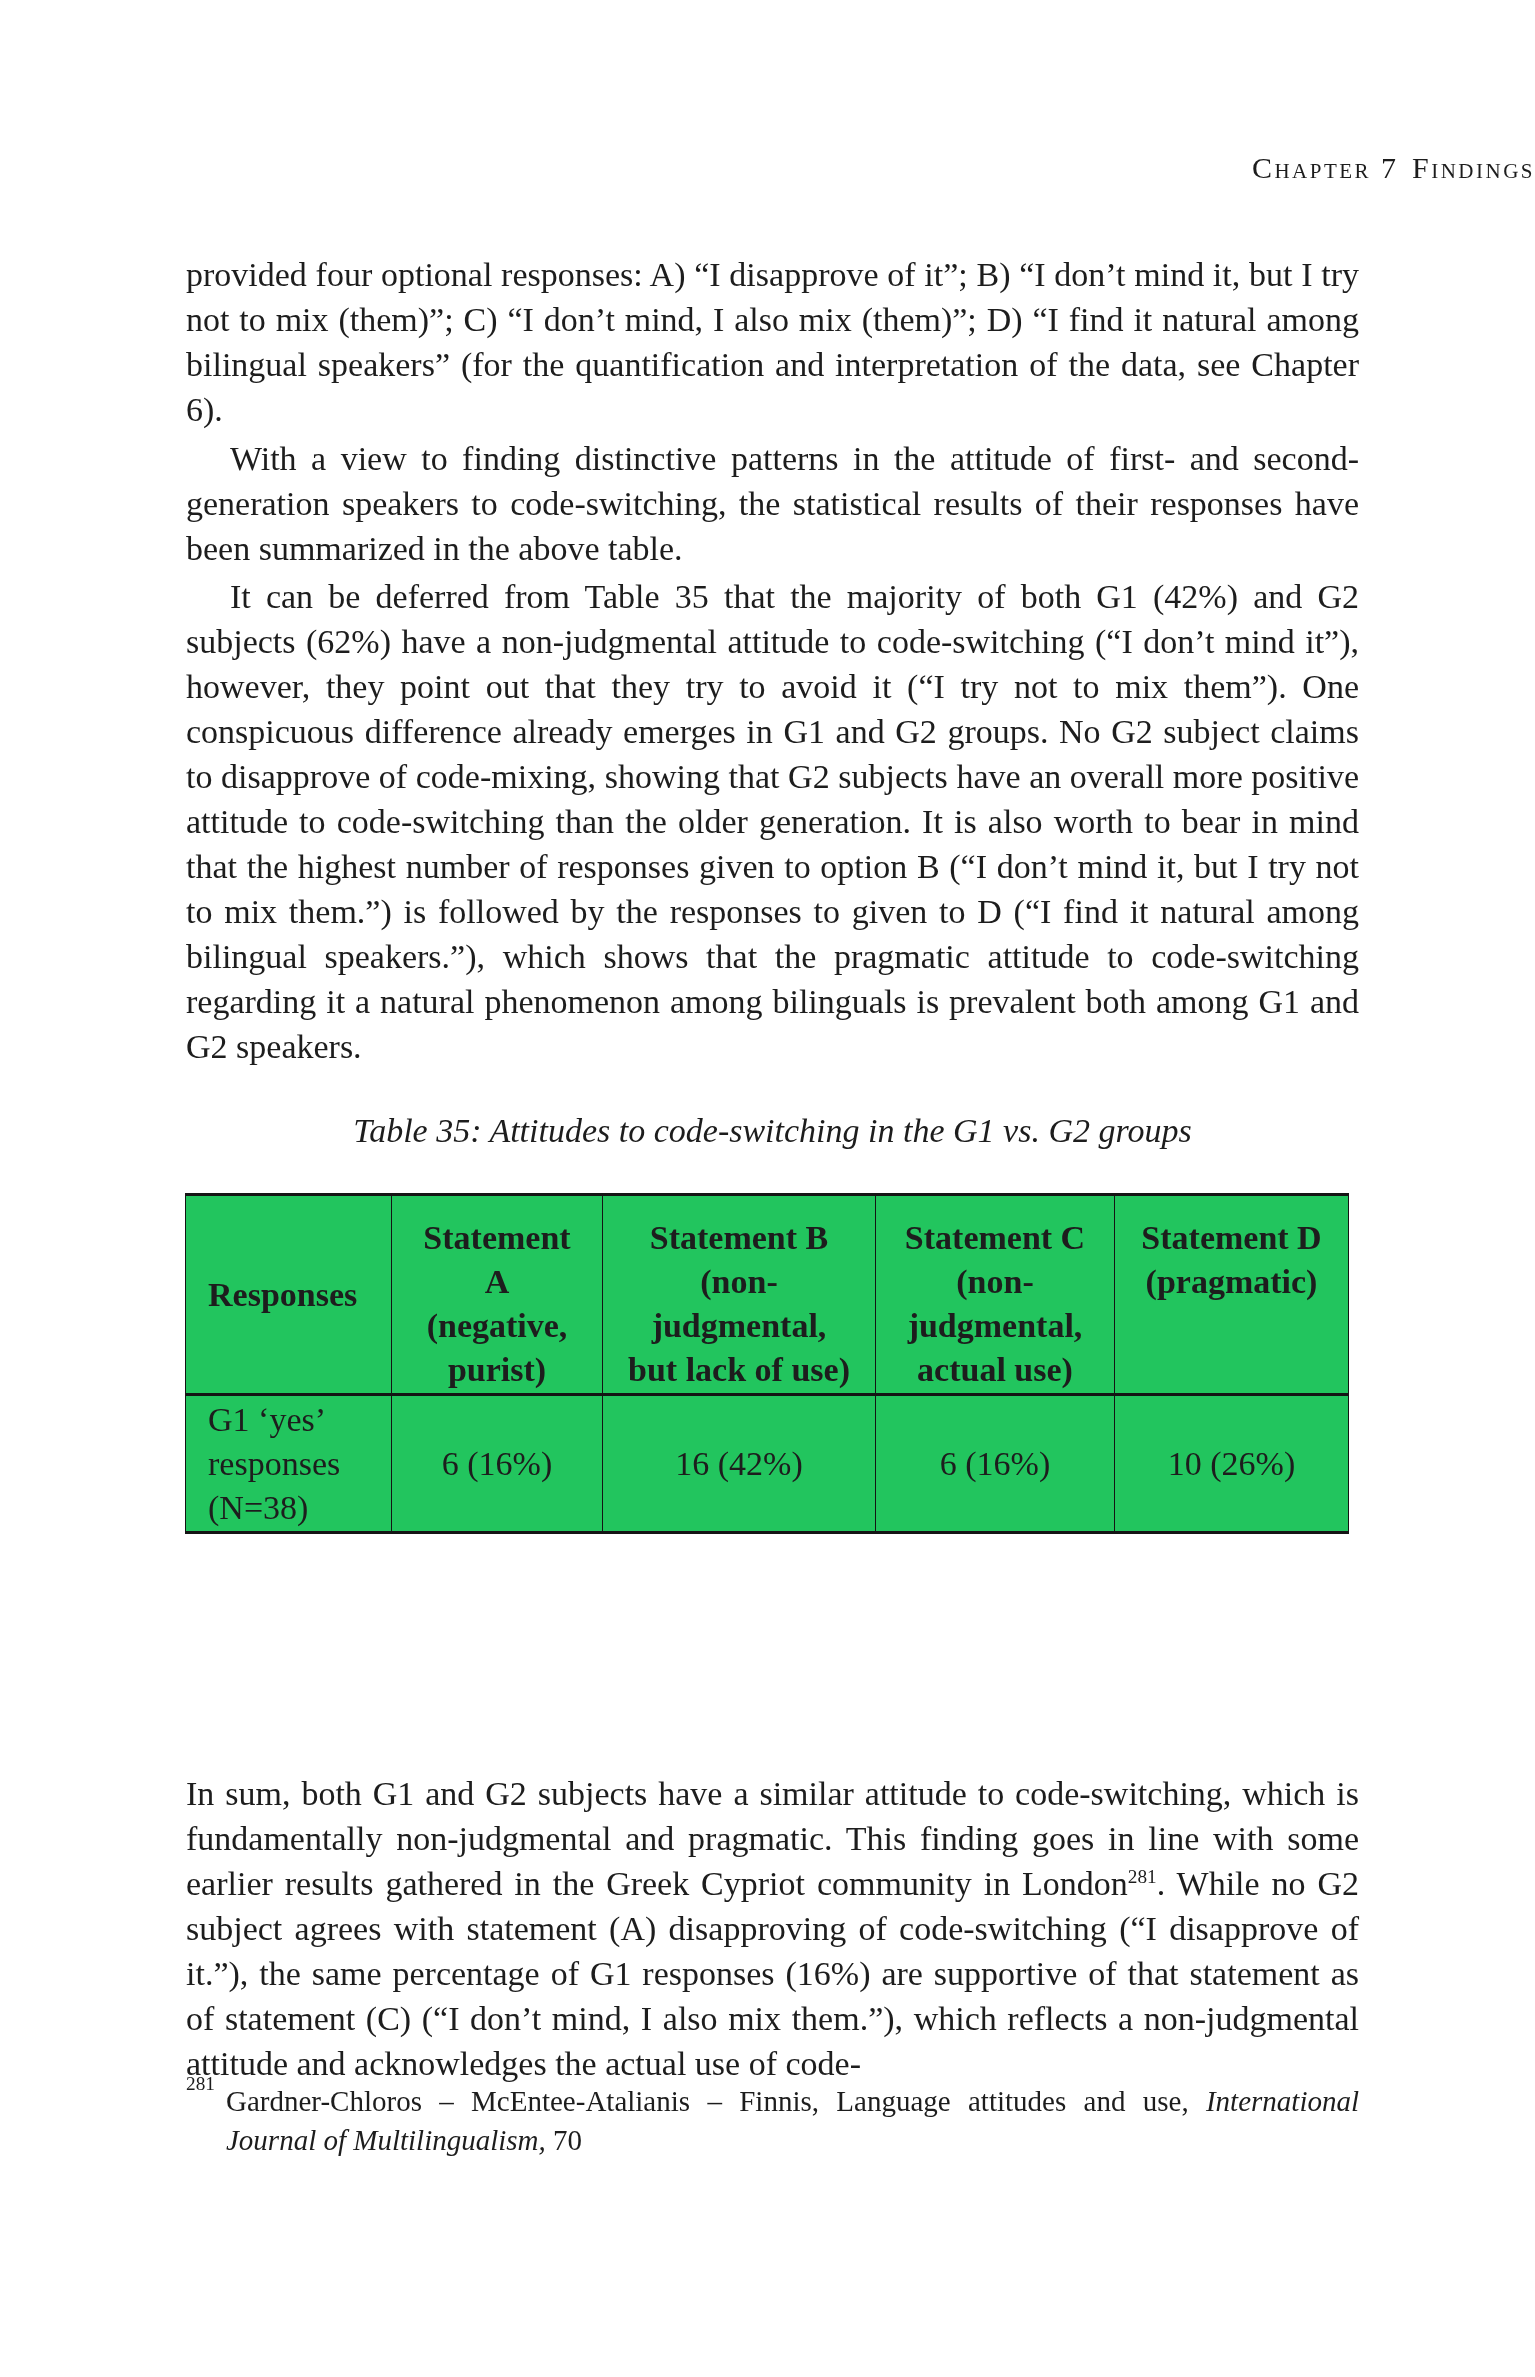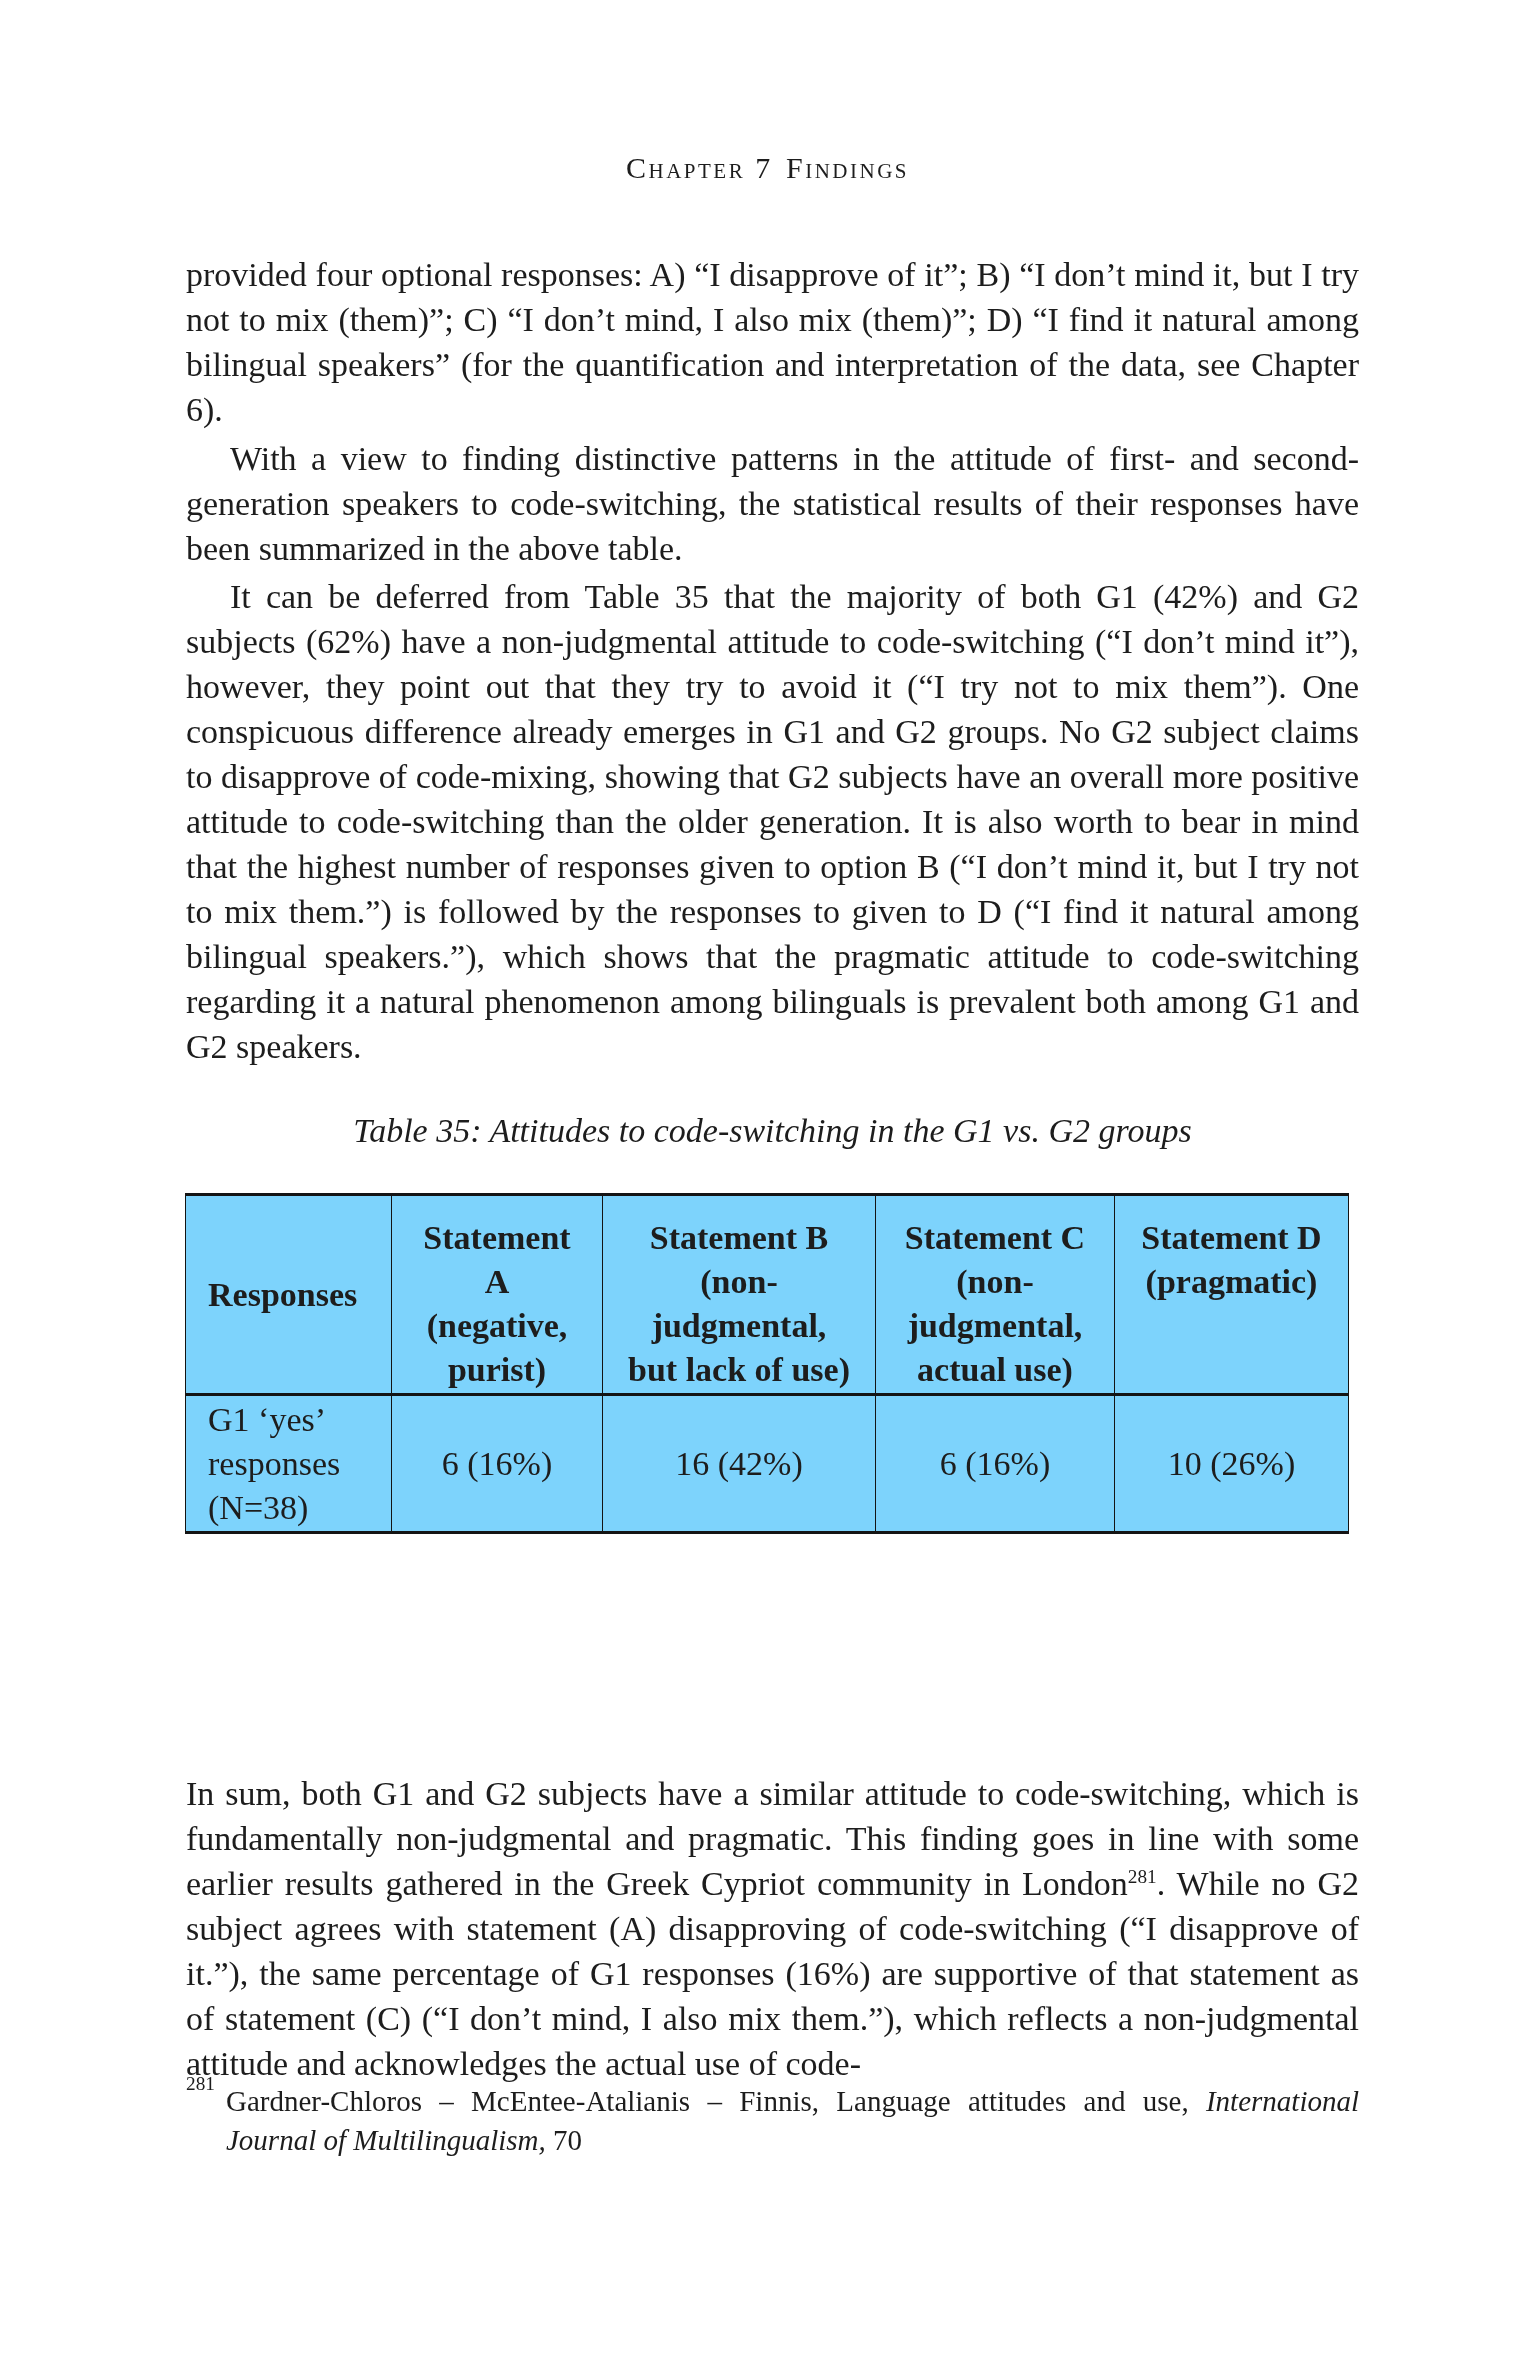--- a/index.html
+++ b/index.html
@@ -6,21 +6,21 @@
   .page{
     position:relative;
     width:1535px;height:2377px;
     background:#ffffff;
     font-family:"Liberation Serif","DejaVu Serif",serif;
     color:#1d1d1d;
     overflow:hidden;
   }
   .chapter-header{
     position:absolute;top:151px;left:0;width:100%;
-    text-align:center;
+    text-align:right;
     font-variant:small-caps;
     font-size:30px;letter-spacing:2.5px;
   }
   .hdr-gap{display:inline-block;width:13.4px;}
   .para{
     position:absolute;left:186px;width:1173px;margin:0;
     font-size:34px;line-height:45px;
     text-align:justify;
   }
   .indent{text-indent:44px;}
@@ -36,21 +36,21 @@
   table.tbl{
     position:absolute;top:1193px;left:185px;
     width:1162px;table-layout:fixed;
     border-collapse:collapse;
     font-size:34px;
   }
   table.tbl td{
     border-left:1.7px solid #141414;
     border-right:1.7px solid #141414;
     box-sizing:border-box;
-    background:#7dd3fc;
+    background:#22c55e;
   }
   tr.hdr-row td{
     border-top:3.4px solid #141414;
     border-bottom:3.4px solid #141414;
     font-weight:bold;line-height:44px;
     height:190px;
   }
   tr.hdr-row td.hd{vertical-align:top;padding-top:20px;text-align:center;}
   tr.hdr-row td.resp-cell{vertical-align:middle;text-align:left;padding-left:22px;}
   tr.data-row td{

